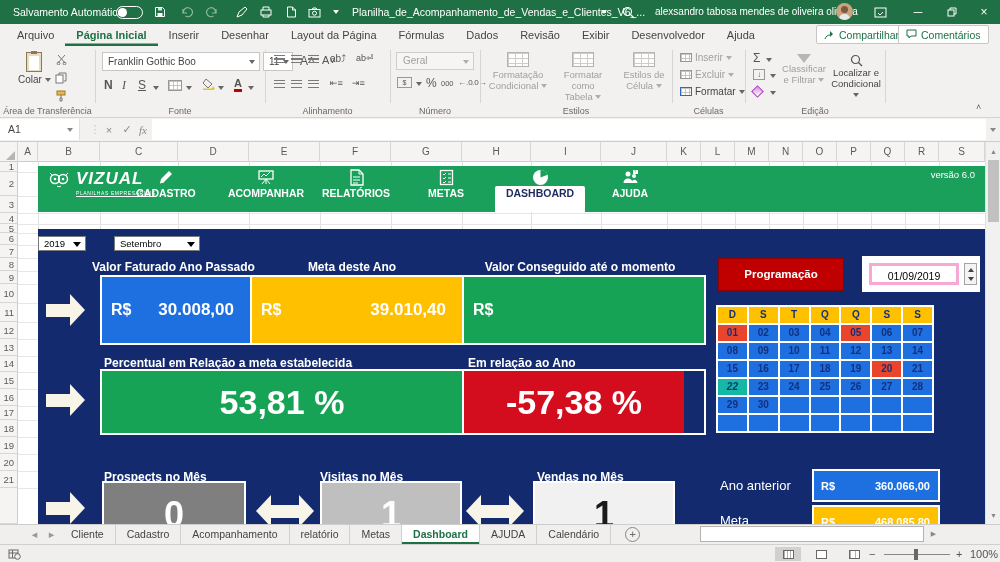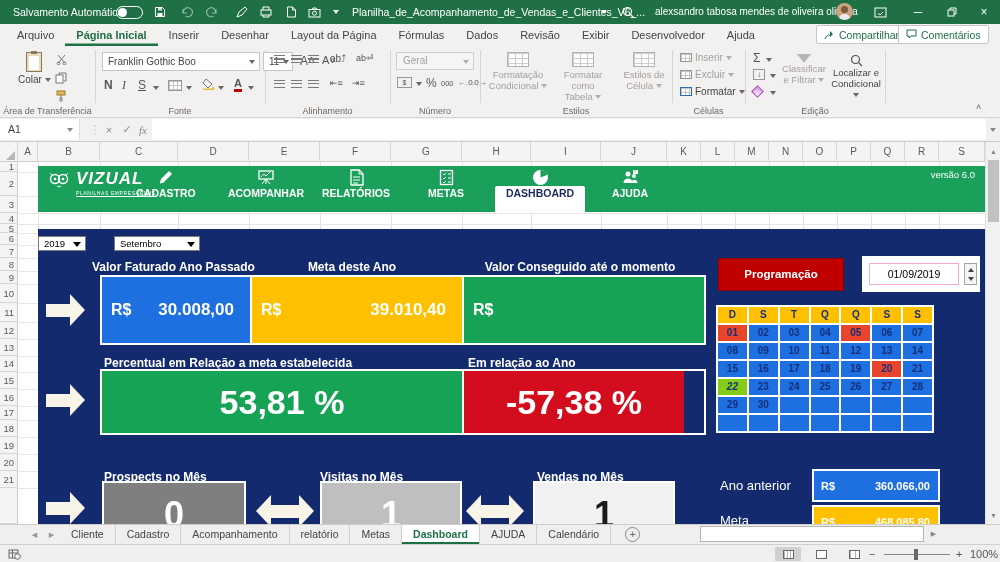--- a/index.html
+++ b/index.html
@@ -82,21 +82,21 @@
 .card .cur{padding-left:9px;font-size:16px}
 .card .val{flex:1;text-align:right;padding-right:16px;font-size:17px}
 .bigval{display:flex;align-items:center;justify-content:center;font-size:34px;font-weight:bold;color:#fff}
 .arrow{position:absolute;display:flex;align-items:center}
 .abar{width:24px;height:13px;background:#f9f4e8}
 .ahead{width:0;height:0;border-top:16px solid transparent;border-bottom:16px solid transparent;border-left:15px solid #f9f4e8}
 .ahead.rev{border-left:none;border-right:15px solid #f9f4e8}
 #prog{position:absolute;left:680px;top:29px;width:126px;height:33px;background:#c00000;border:1px solid #8f0000;
       color:#fff;font-weight:bold;font-size:11.5px;text-align:center;line-height:31px}
 #datepanel{position:absolute;left:824px;top:27px;width:118px;height:36px;background:#fff}
-#dateinput{position:absolute;left:7px;top:7px;width:90px;height:22px;border:1px solid #f9a8d4;color:#000;
+#dateinput{position:absolute;left:7px;top:7px;width:90px;height:22px;border:3px solid #f9a8d4;color:#000;
            font-size:10.5px;text-align:center;line-height:20px}
 .spin{position:absolute;right:3px;top:7px;width:13px;height:22px;border:1px solid #a6a4a2;background:#f4f4f4}
 .spin b{position:absolute;left:3px;color:#444}
 #cal{position:absolute;left:678px;top:76px;width:218px;background:#fff;padding:2px;display:grid;
      grid-template-columns:repeat(7,1fr);gap:2px}
 .cc{height:16px;text-align:center;font-size:10px;font-weight:bold;line-height:16px;color:#13307c}
 #counters .dlab{top:241px}
 .cbox{position:absolute;top:252px;height:60px;border:2px solid #fff;text-align:center;font-size:36px;font-weight:bold;line-height:64px;color:#fff}
 #sums .dlab{font-size:13px;font-weight:normal}
 .sbox{position:absolute;left:774px;width:128px;height:33px;border:2px solid #fff;display:flex;align-items:center;
@@ -613,21 +613,21 @@
           <div class="cc" style="background: rgb(30, 111, 224);">12</div>
           <div class="cc" style="background: rgb(30, 111, 224);">13</div>
           <div class="cc" style="background: rgb(30, 111, 224);">14</div>
           <div class="cc" style="background: rgb(30, 111, 224);">15</div>
           <div class="cc" style="background: rgb(30, 111, 224);">16</div>
           <div class="cc" style="background: rgb(30, 111, 224);">17</div>
           <div class="cc" style="background: rgb(30, 111, 224);">18</div>
           <div class="cc" style="background: rgb(30, 111, 224);">19</div>
           <div class="cc" style="background: rgb(232, 69, 44);">20</div>
           <div class="cc" style="background: rgb(30, 111, 224);">21</div>
-          <div class="cc" style="background: #84cc16; font-style: italic;">22</div>
+          <div class="cc" style="background: #14b8a6; font-style: italic;">22</div>
           <div class="cc" style="background: rgb(30, 111, 224);">23</div>
           <div class="cc" style="background: rgb(30, 111, 224);">24</div>
           <div class="cc" style="background: rgb(30, 111, 224);">25</div>
           <div class="cc" style="background: rgb(30, 111, 224);">26</div>
           <div class="cc" style="background: rgb(30, 111, 224);">27</div>
           <div class="cc" style="background: rgb(30, 111, 224);">28</div>
           <div class="cc" style="background: rgb(30, 111, 224);">29</div>
           <div class="cc" style="background: rgb(30, 111, 224);">30</div>
           <div class="cc" style="background: rgb(30, 111, 224);"></div>
           <div class="cc" style="background: rgb(30, 111, 224);"></div>

